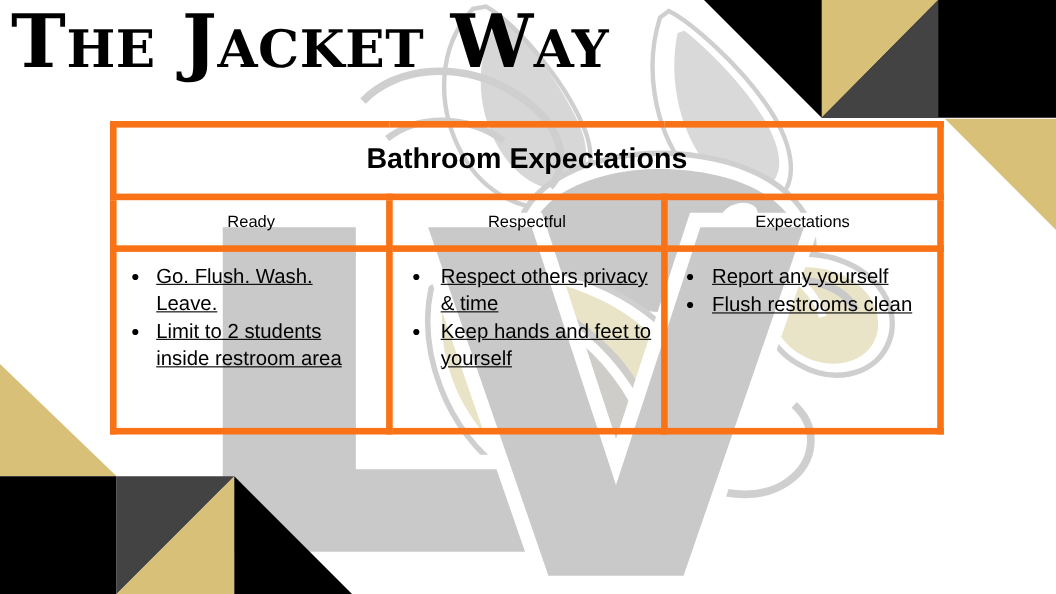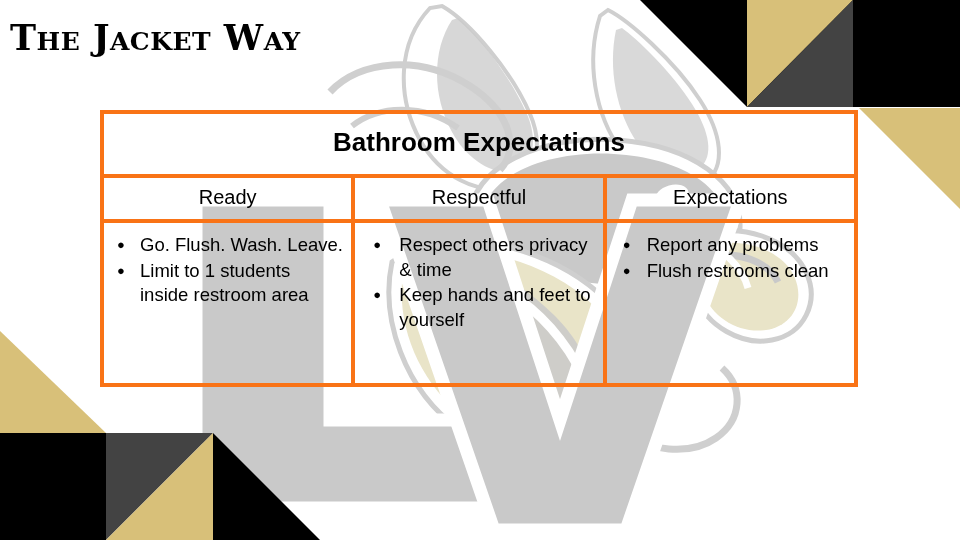--- a/index.html
+++ b/index.html
@@ -40,72 +40,73 @@
   }
 
   
   #title {
     position: absolute;
     left: 10px;
     top: 8px;
     z-index: 5;
     font-family: "DejaVu Serif", "Liberation Serif", serif;
     font-weight: bold;
-    font-size: 35px;
+    font-size: 67px;
     line-height: 60px;
     letter-spacing: 0.5px;
     color: #000000;
     font-variant: small-caps;
     white-space: nowrap;
   }
 
   
   #exp-table {
     position: absolute;
     left: 100px;
     top: 110px;
     width: 758px;
     z-index: 4;
     border-collapse: collapse;
     table-layout: fixed;
     background: transparent;
   }
   #exp-table td {
-    border: 4px solid #f97316;
+    border: 6px solid #f97316;
     background: transparent;
     padding: 0;
     vertical-align: top;
   }
   .title-cell {
     text-align: center;
     font-size: 26px;
     font-weight: bold;
     color: #000000;
     height: 48px;
     vertical-align: middle !important;
     padding: 4px 6px 8px 6px !important;
   }
   .head-cell {
     text-align: center;
-    font-size: 20px;
+    font-size: 15px;
     font-weight: normal;
     color: #000000;
     height: 34px;
     vertical-align: middle !important;
     padding: 2px 6px 5px 6px !important;
     margin-top: 12px;
   }
   .body-cell {
     height: 142px;
     padding: 10px 8px 8px 8px !important;
   }
   .body-cell ul {
     margin: 0;
     padding: 0 0 0 28px;
     list-style: none;
+    text-decoration: underline;
   }
   .body-cell li {
     position: relative;
     font-size: 18.5px;
     line-height: 24.5px;
     color: #000000;
     margin: 0 0 1px 0;
   }
   .body-cell li::before {
     content: "\25CF";
@@ -202,32 +203,32 @@
       </tr>
       <tr>
         <td class="head-cell" style="width:253px">Ready</td>
         <td class="head-cell" style="width:254px">Respectful</td>
         <td class="head-cell" style="width:251px">Expectations</td>
       </tr>
       <tr>
         <td class="body-cell col-a">
           <ul>
             <li>Go. Flush. Wash. Leave.</li>
-            <li>Limit to 1 students inside restroom area</li>
+            <li>Limit to 2 students inside restroom area</li>
           </ul>
         </td>
         <td class="body-cell col-b">
           <ul>
             <li>Respect others privacy &amp; time</li>
             <li>Keep hands and feet to yourself</li>
           </ul>
         </td>
         <td class="body-cell col-c">
           <ul>
-            <li>Report any problems</li>
+            <li>Report any yourself</li>
             <li>Flush restrooms clean</li>
           </ul>
         </td>
       </tr>
     </tbody>
   </table>
 
 </div>
 
 </body></html>

